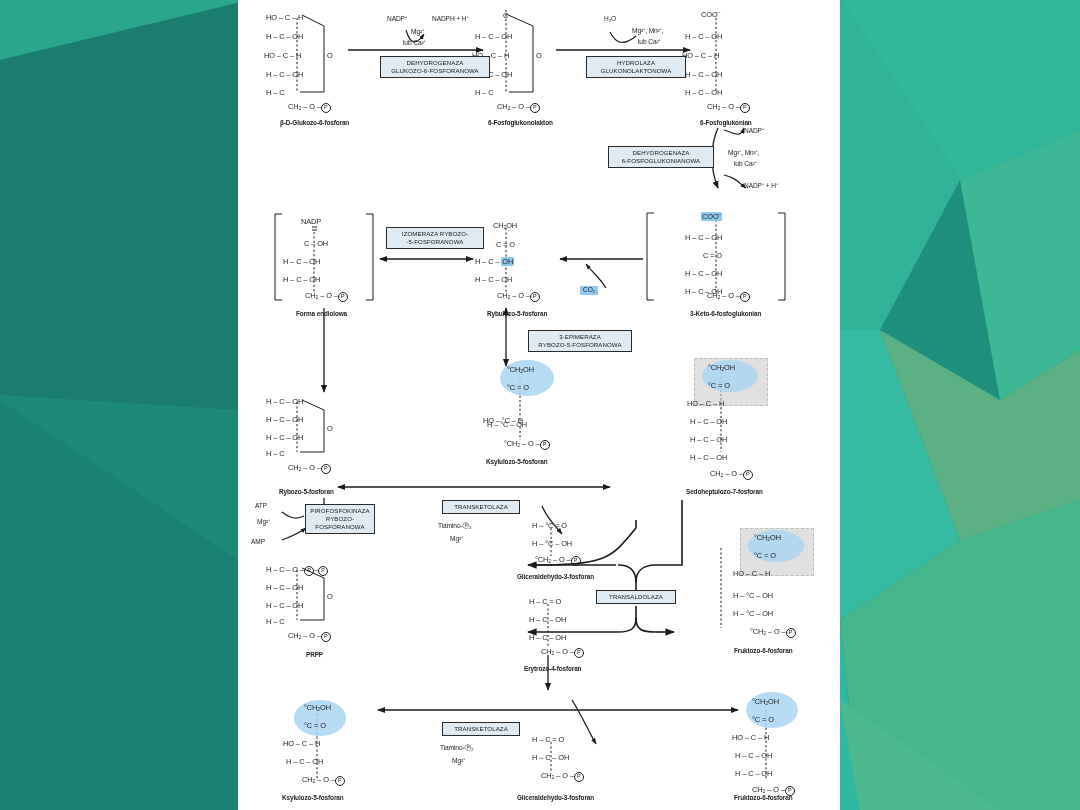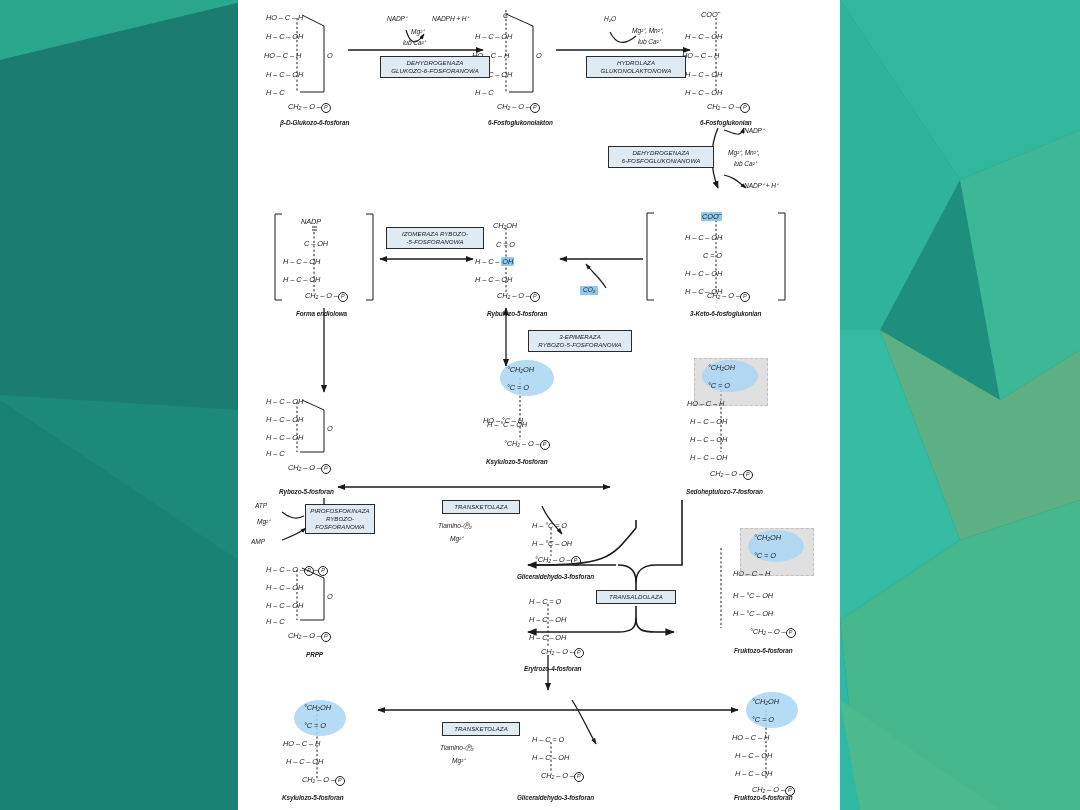--- a/index.html
+++ b/index.html
@@ -16,21 +16,21 @@
 
   
   #panel{
     position:absolute;left:238px;top:0;width:602px;height:810px;
     background:#ffffff;
   }
   #fig{position:absolute;inset:0;}
   #fig svg{position:absolute;left:0;top:0;width:602px;height:810px;}
 
   
-  .tl{position:absolute;left:0;top:0;width:602px;height:810px;font-style:italic;}
+  .tl{position:absolute;left:0;top:0;width:602px;height:810px;}
   .t{
     position:absolute;color:#1b1b1b;white-space:nowrap;
     font-family:"Liberation Sans", sans-serif;
     letter-spacing:-0.1px;line-height:1;
   }
   .struct{font-size:7.4px;}
   .sub{font-size:5.1px;vertical-align:-1px;}
   .sup{font-size:5.1px;vertical-align:3px;}
   .name{font-size:6.4px;font-weight:bold;}
   .cof{font-size:6.6px;}

